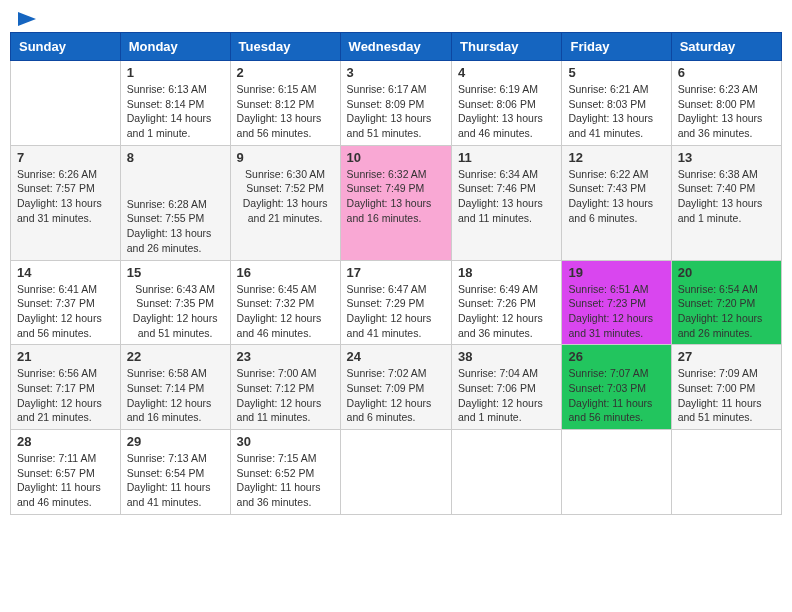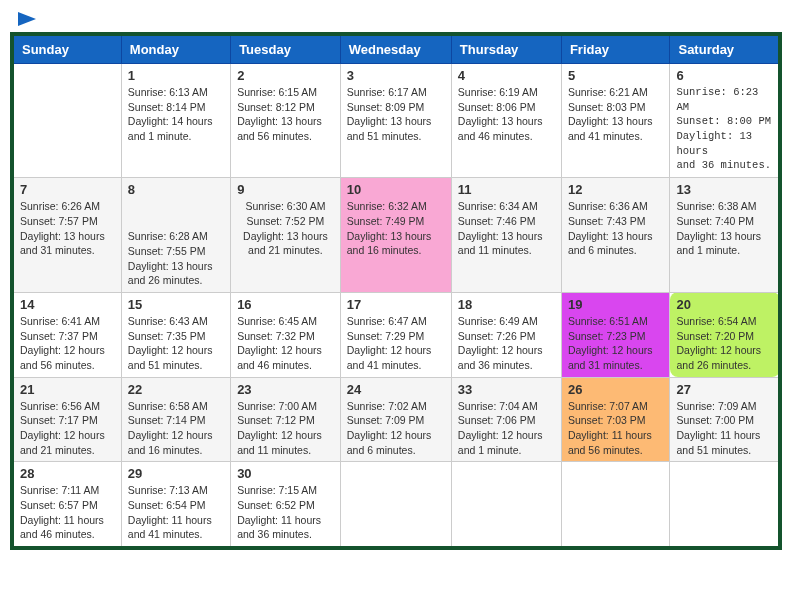--- a/index.html
+++ b/index.html
@@ -30,21 +30,21 @@
       color: #333;
       font-weight: normal;
     }
     .location {
       font-size: 16px;
       color: #333;
     }
     .calendar {
       width: 100%;
       border-collapse: collapse;
-      border: 4px solid #14532d;
+      border: 1px solid #14532d;
     }
     .calendar th {
       background: #1565c0;
       color: #fff;
       text-align: left;
       padding: 6px 8px;
       font-size: 13px;
       font-weight: bold;
       border: 1px solid #0d47a1;
     }
@@ -138,21 +138,21 @@
         </td>
         <td style="background: rgb(255, 255, 255);">
           <div class="day-num">5</div>
           <div class="day-info" style="white-space: pre-line;">Sunrise: 6:21 AM
 Sunset: 8:03 PM
 Daylight: 13 hours
 and 41 minutes.</div>
         </td>
         <td style="background: rgb(255, 255, 255);">
           <div class="day-num">6</div>
-          <div class="day-info" style="white-space: pre-line; font-family: Liberation Mono, monospace;">Sunrise: 6:23 AM
+          <div class="day-info" style="white-space: pre-line;">Sunrise: 6:23 AM
 Sunset: 8:00 PM
 Daylight: 13 hours
 and 36 minutes.</div>
         </td>
       </tr>
       <tr>
         <td style="background: rgb(245, 245, 245);">
           <div class="day-num">7</div>
           <div class="day-info" style="white-space: pre-line;">Sunrise: 6:26 AM
 Sunset: 7:57 PM
@@ -182,21 +182,21 @@
         </td>
         <td style="background: rgb(245, 245, 245);">
           <div class="day-num">11</div>
           <div class="day-info" style="white-space: pre-line;">Sunrise: 6:34 AM
 Sunset: 7:46 PM
 Daylight: 13 hours
 and 11 minutes.</div>
         </td>
         <td style="background: rgb(245, 245, 245);">
           <div class="day-num">12</div>
-          <div class="day-info" style="white-space: pre-line;">Sunrise: 6:36 AM
+          <div class="day-info" style="white-space: pre-line;">Sunrise: 6:22 AM
 Sunset: 7:43 PM
 Daylight: 13 hours
 and 6 minutes.</div>
         </td>
         <td style="background: rgb(245, 245, 245);">
           <div class="day-num">13</div>
           <div class="day-info" style="white-space: pre-line;">Sunrise: 6:38 AM
 Sunset: 7:40 PM
 Daylight: 13 hours
 and 1 minute.</div>
@@ -205,21 +205,21 @@
       <tr>
         <td style="background: rgb(255, 255, 255); margin-top: 12px;">
           <div class="day-num">14</div>
           <div class="day-info" style="white-space: pre-line;">Sunrise: 6:41 AM
 Sunset: 7:37 PM
 Daylight: 12 hours
 and 56 minutes.</div>
         </td>
         <td style="background: rgb(255, 255, 255);">
           <div class="day-num">15</div>
-          <div class="day-info" style="white-space: pre-line;">Sunrise: 6:43 AM
+          <div class="day-info" style="white-space: pre-line; text-align: center;">Sunrise: 6:43 AM
 Sunset: 7:35 PM
 Daylight: 12 hours
 and 51 minutes.</div>
         </td>
         <td style="background: rgb(255, 255, 255);">
           <div class="day-num">16</div>
           <div class="day-info" style="white-space: pre-line;">Sunrise: 6:45 AM
 Sunset: 7:32 PM
 Daylight: 12 hours
 and 46 minutes.</div>
@@ -238,21 +238,21 @@
 Daylight: 12 hours
 and 36 minutes.</div>
         </td>
         <td style="background: #d946ef;">
           <div class="day-num">19</div>
           <div class="day-info" style="white-space: pre-line;">Sunrise: 6:51 AM
 Sunset: 7:23 PM
 Daylight: 12 hours
 and 31 minutes.</div>
         </td>
-        <td style="background: #bef264; border-radius: 8px;">
+        <td style="background: #22c55e;">
           <div class="day-num">20</div>
           <div class="day-info" style="white-space: pre-line;">Sunrise: 6:54 AM
 Sunset: 7:20 PM
 Daylight: 12 hours
 and 26 minutes.</div>
         </td>
       </tr>
       <tr>
         <td style="background: rgb(245, 245, 245);">
           <div class="day-num">21</div>
@@ -276,27 +276,27 @@
 and 11 minutes.</div>
         </td>
         <td style="background: rgb(245, 245, 245);">
           <div class="day-num">24</div>
           <div class="day-info" style="white-space: pre-line;">Sunrise: 7:02 AM
 Sunset: 7:09 PM
 Daylight: 12 hours
 and 6 minutes.</div>
         </td>
         <td style="background: rgb(245, 245, 245);">
-          <div class="day-num">33</div>
+          <div class="day-num">38</div>
           <div class="day-info" style="white-space: pre-line;">Sunrise: 7:04 AM
 Sunset: 7:06 PM
 Daylight: 12 hours
 and 1 minute.</div>
         </td>
-        <td style="background: #fdba74;">
+        <td style="background: #22c55e;">
           <div class="day-num">26</div>
           <div class="day-info" style="white-space: pre-line;">Sunrise: 7:07 AM
 Sunset: 7:03 PM
 Daylight: 11 hours
 and 56 minutes.</div>
         </td>
         <td style="background: rgb(245, 245, 245);">
           <div class="day-num">27</div>
           <div class="day-info" style="white-space: pre-line;">Sunrise: 7:09 AM
 Sunset: 7:00 PM

